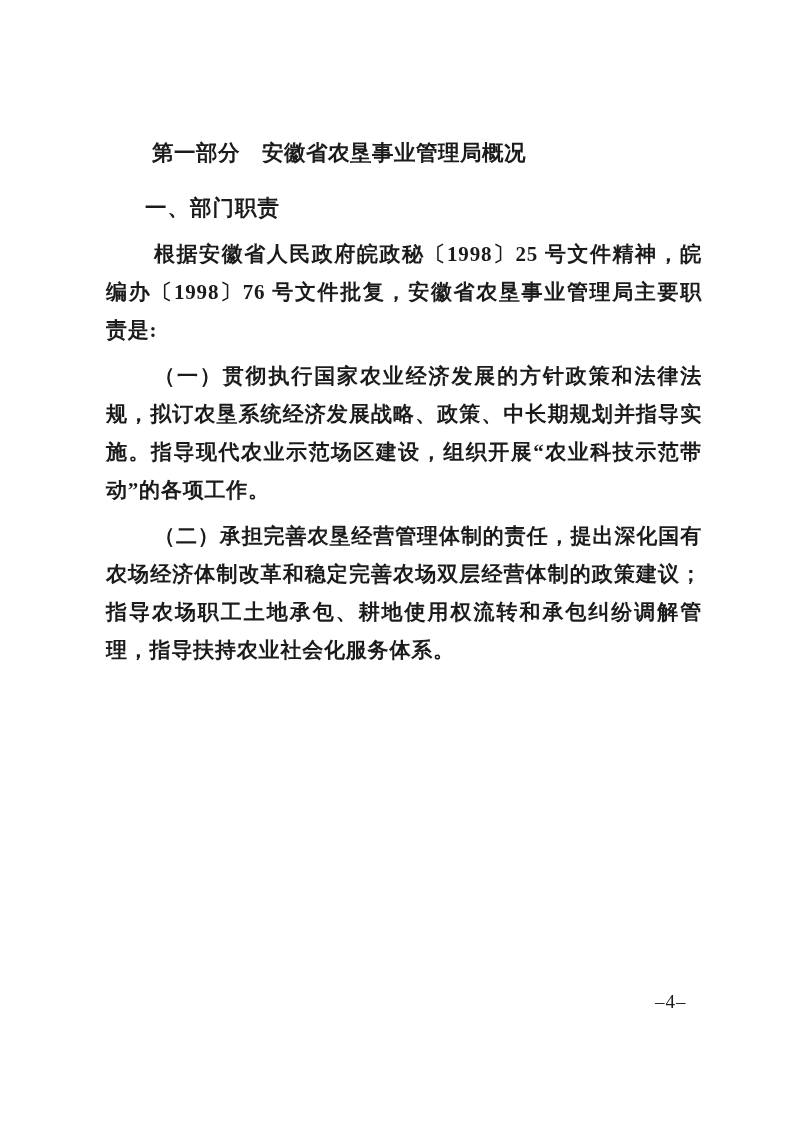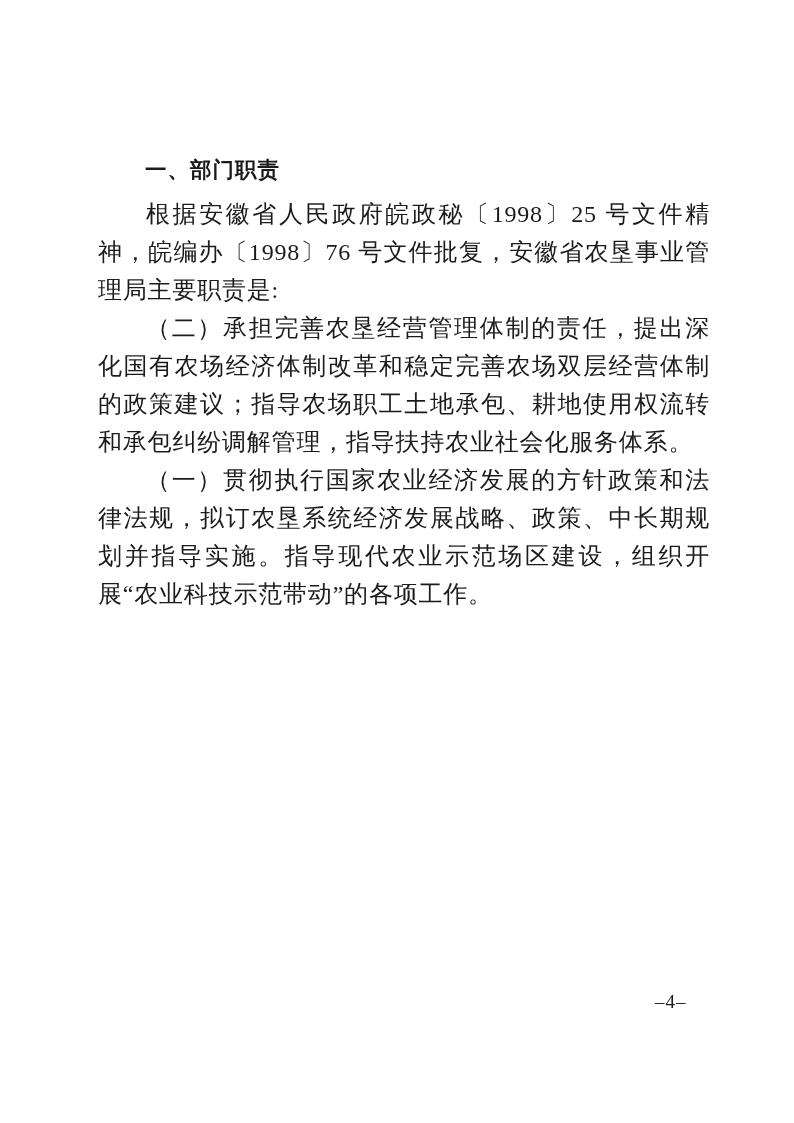--- a/index.html
+++ b/index.html
@@ -36,41 +36,42 @@
     margin: 17px 0 6px 0;
     padding-left: 47px;
     font-family: "Liberation Sans", "DejaVu Sans", sans-serif;
     font-weight: 700;
     font-size: 21.5px;
     line-height: 38px;
     letter-spacing: 1px;
     white-space: nowrap;
   }
   .body-para {
-    margin: 0;
-    font-size: 24px;
+    margin: 8px;
+    font-size: 21px;
     line-height: 38px;
     letter-spacing: 0.8px;
     text-align: justify;
     text-indent: 48px;
-    font-weight: 400;
+    font-weight: 700;
   }
   .page-number {
     position: absolute;
     left: 655px;
     top: 991px;
     font-size: 19px;
     letter-spacing: 1px;
     color: #1b1b1b;
   }
 </style>
 </head>
 <body>
 
 <div class="page">
   <div class="content">
+    <h1 class="doc-title">第一部分　安徽省农垦事业管理局概况</h1>
     <h2 class="section-heading">一、部门职责</h2>
     <p class="body-para">根据安徽省人民政府皖政秘〔1998〕25 号文件精神，皖编办〔1998〕76 号文件批复，安徽省农垦事业管理局主要职责是:</p>
+    <p class="body-para">（一）贯彻执行国家农业经济发展的方针政策和法律法规，拟订农垦系统经济发展战略、政策、中长期规划并指导实施。指导现代农业示范场区建设，组织开展“农业科技示范带动”的各项工作。</p>
     <p class="body-para">（二）承担完善农垦经营管理体制的责任，提出深化国有农场经济体制改革和稳定完善农场双层经营体制的政策建议；指导农场职工土地承包、耕地使用权流转和承包纠纷调解管理，指导扶持农业社会化服务体系。</p>
-    <p class="body-para">（一）贯彻执行国家农业经济发展的方针政策和法律法规，拟订农垦系统经济发展战略、政策、中长期规划并指导实施。指导现代农业示范场区建设，组织开展“农业科技示范带动”的各项工作。</p>
   </div>
   <div class="page-number">–4–</div>
 </div>
 
 </body></html>

